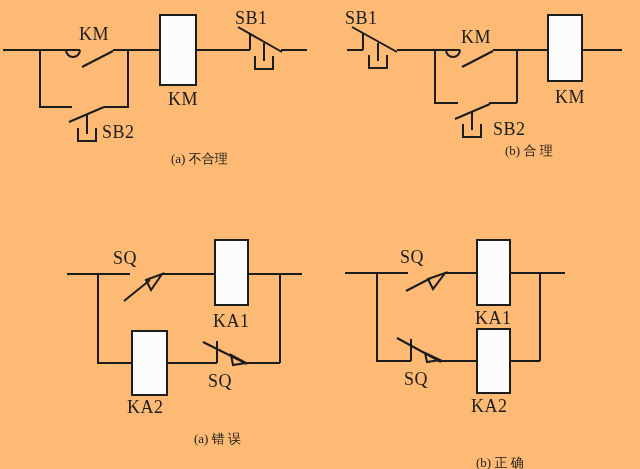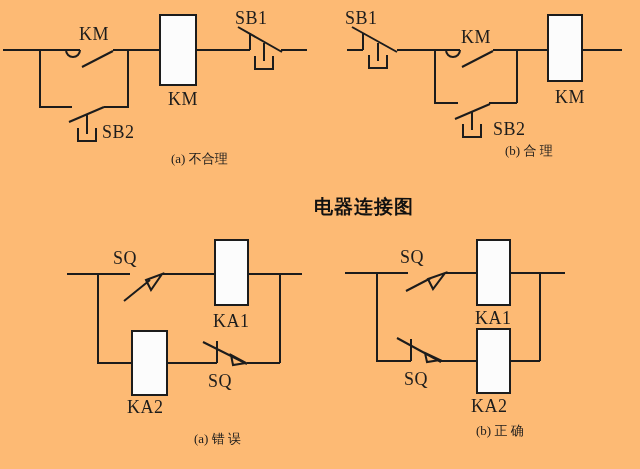--- a/index.html
+++ b/index.html
@@ -62,27 +62,26 @@
   <div class="lbl" style="left:235px;top:9px;">SB1</div>
   <div class="lbl" style="left:102px;top:123px;">SB2</div>
   <div class="cap" style="left:123px;top:152px;">(a) 不合理</div>
 
   <div class="lbl" style="left:345px;top:9px;">SB1</div>
   <div class="lbl" style="left:461px;top:28px;">KM</div>
   <div class="lbl" style="left:555px;top:88px;">KM</div>
   <div class="lbl" style="left:493px;top:120px;">SB2</div>
   <div class="cap" style="left:457px;top:144px;">(b) 合 理</div>
 
-  <div class="ttl" style="left:314px;top:197px;">电器连接图</div>
 
   <div class="lbl" style="left:113px;top:249px;">SQ</div>
   <div class="lbl" style="left:213px;top:312px;">KA1</div>
   <div class="lbl" style="left:127px;top:398px;">KA2</div>
   <div class="lbl" style="left:208px;top:372px;">SQ</div>
   <div class="cap" style="left:146px;top:432px;">(a) 错 误</div>
 
   <div class="lbl" style="left:400px;top:248px;">SQ</div>
   <div class="lbl" style="left:475px;top:309px;">KA1</div>
   <div class="lbl" style="left:404px;top:370px;">SQ</div>
   <div class="lbl" style="left:471px;top:397px;">KA2</div>
-  <div class="cap" style="left:428px;top:424px;">(b) 正 确</div>
+  <div class="cap" style="left:428px;top:456px;">(b) 正 确</div>
 
 </div>
 
 </body></html>

